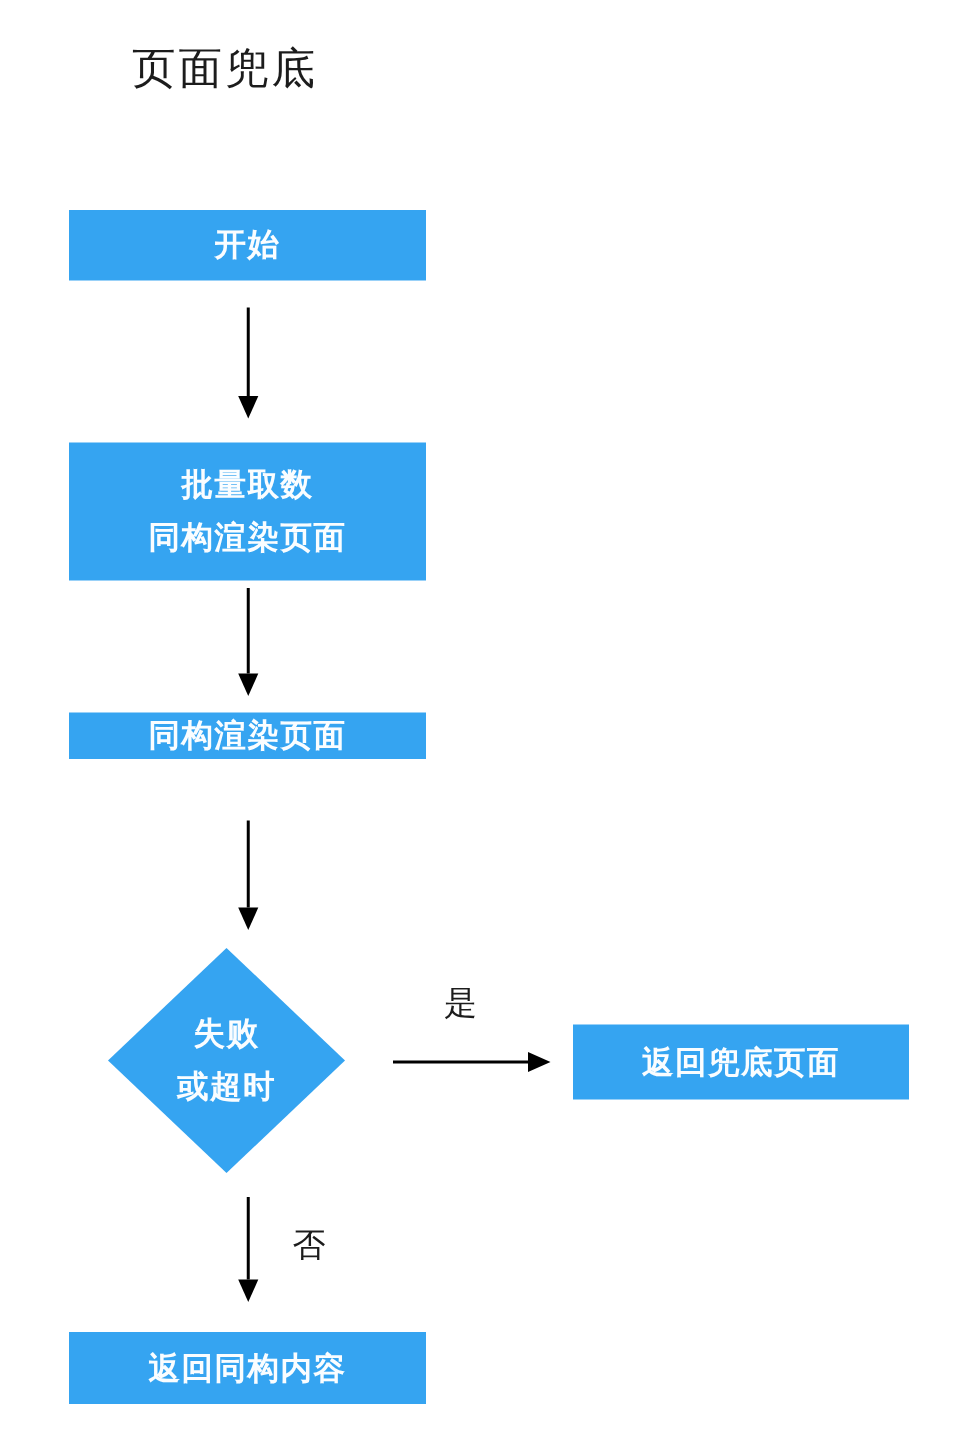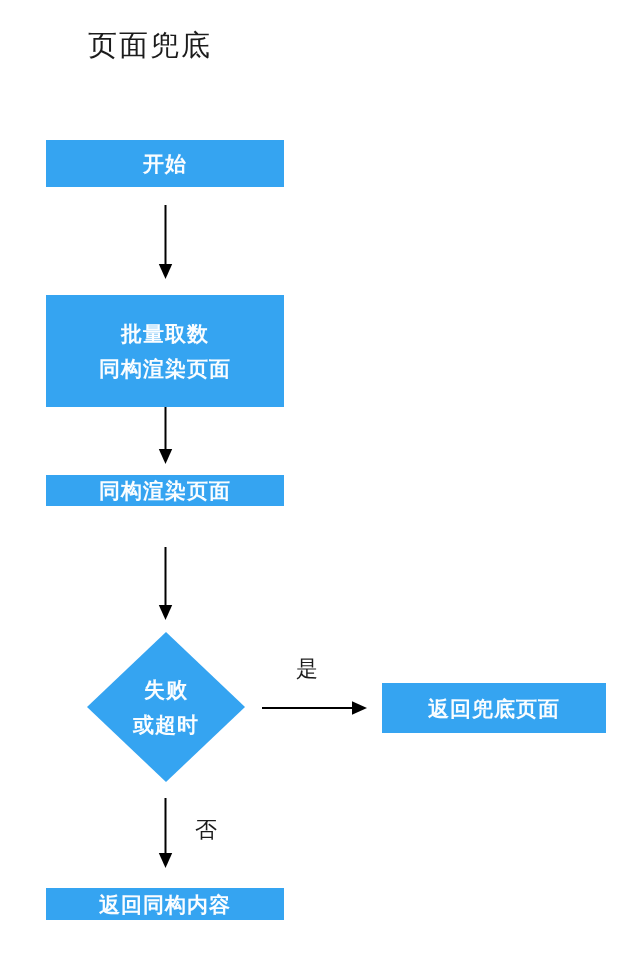--- a/index.html
+++ b/index.html
@@ -26,26 +26,26 @@
     color:var(--title-color);
   }
   .node{
     position:absolute;
     display:flex;flex-direction:column;align-items:center;justify-content:center;
     background:var(--node-fill);color:var(--node-text);
     font-size:21px;font-weight:700;letter-spacing:1px;
     line-height:35px;text-align:center;
   }
   .node-start     {left:46px; top:140px; width:238px; height:47px;}
-  .node-batch     {left:46px; top:295px; width:238px; height:112px;text-align:center;}
+  .node-batch     {left:46px; top:295px; width:238px; height:92px;text-align:center;}
   .node-render    {left:46px; top:475px; width:238px; height:31px;}
-  .node-decision  {left:87px; top:632px; width:158px; height:150px;
+  .node-decision  {left:72px; top:632px; width:158px; height:150px;
                    clip-path:polygon(50% 0,100% 50%,50% 100%,0 50%);}
   .node-fallback  {left:382px;top:683px; width:224px; height:50px;}
-  .node-isomorphic{left:46px; top:888px; width:238px; height:32px;text-align:right;}
+  .node-isomorphic{left:46px; top:888px; width:238px; height:48px;text-align:right;}
   .edges{
     position:absolute;left:0;top:0;width:644px;height:962px;
     pointer-events:none;
   }
   .edges line{stroke:var(--arrow-color);stroke-width:2;}
   .edges polygon{fill:var(--arrow-color);}
   .edge-label{
     position:absolute;font-size:22px;color:var(--label-color);
   }
   .edge-label-yes{left:296px;top:654px;}

